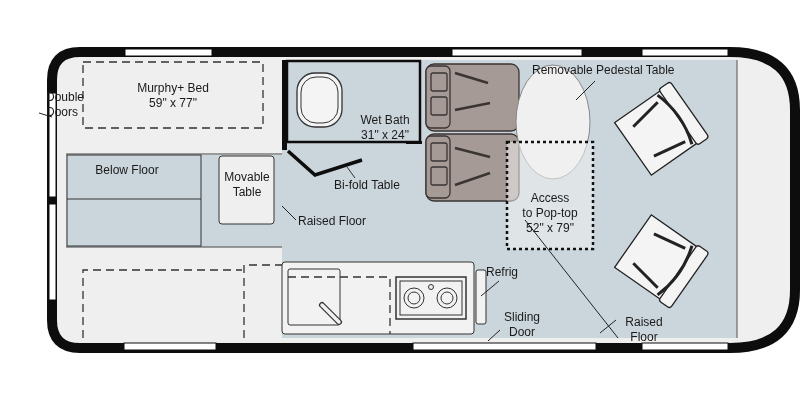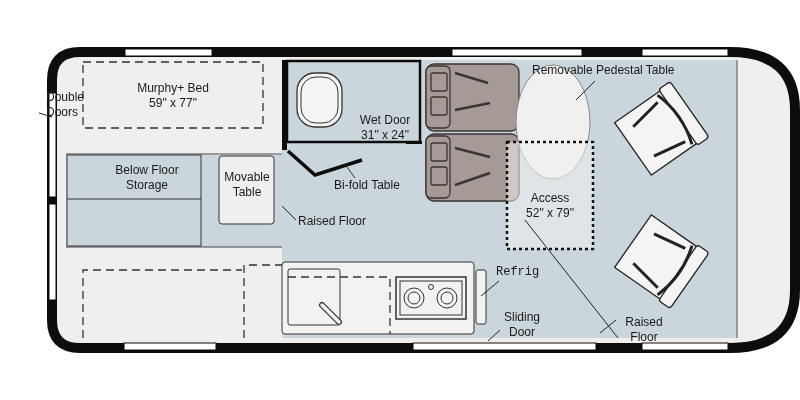--- a/index.html
+++ b/index.html
@@ -139,49 +139,49 @@
 <div class="lbl left" style="left:2px; top:90px;margin-left:44px;">
   <div>Double</div>
   <div>Doors</div>
 </div>
 
 <div class="lbl" style="left:113px; top:81px; width:120px;">
   <div>Murphy+ Bed</div>
   <div>59" x 77"</div>
 </div>
 
-<div class="lbl" style="left:92px; top:163px; width:110px;">
+<div class="lbl" style="left:72px; top:163px; width:110px;">
   <div>Below Floor</div>
-  <div>Storage</div>
 </div>
 
 <div class="lbl" style="left:216px; top:170px; width:62px;">
   <div>Movable</div>
   <div>Table</div>
 </div>
 
 <div class="lbl" style="left:350px; top:113px; width:70px;">
-  <div>Wet Door</div>
+  <div>Wet Bath</div>
   <div>31" x 24"</div>
 </div>
 
 <div class="lbl left" style="left:334px; top:178px;">Bi-fold Table</div>
 
 <div class="lbl left" style="left:298px; top:214px;">Raised Floor</div>
 
-<div class="lbl left" style="left:496px; top:265px;font-family:Liberation Mono, monospace;">Refrig</div>
+<div class="lbl left" style="left:486px; top:265px;">Refrig</div>
 
 <div class="lbl" style="left:494px; top:310px; width:56px;">
   <div>Sliding</div>
   <div>Door</div>
 </div>
 
 <div class="lbl left" style="left:532px; top:63px;">Removable Pedestal Table</div>
 
 <div class="lbl" style="left:507px; top:191px; width:86px;">
   <div>Access</div>
+  <div>to Pop-top</div>
   <div>52" x 79"</div>
 </div>
 
 <div class="lbl" style="left:614px; top:315px; width:60px;">
   <div>Raised</div>
   <div>Floor</div>
 </div>
 
 </body></html>

